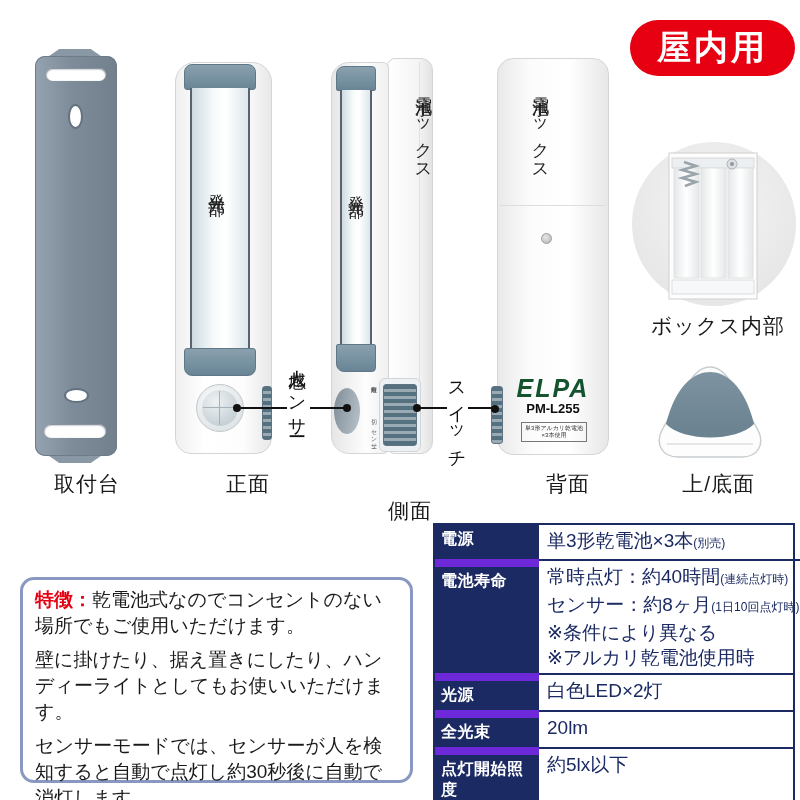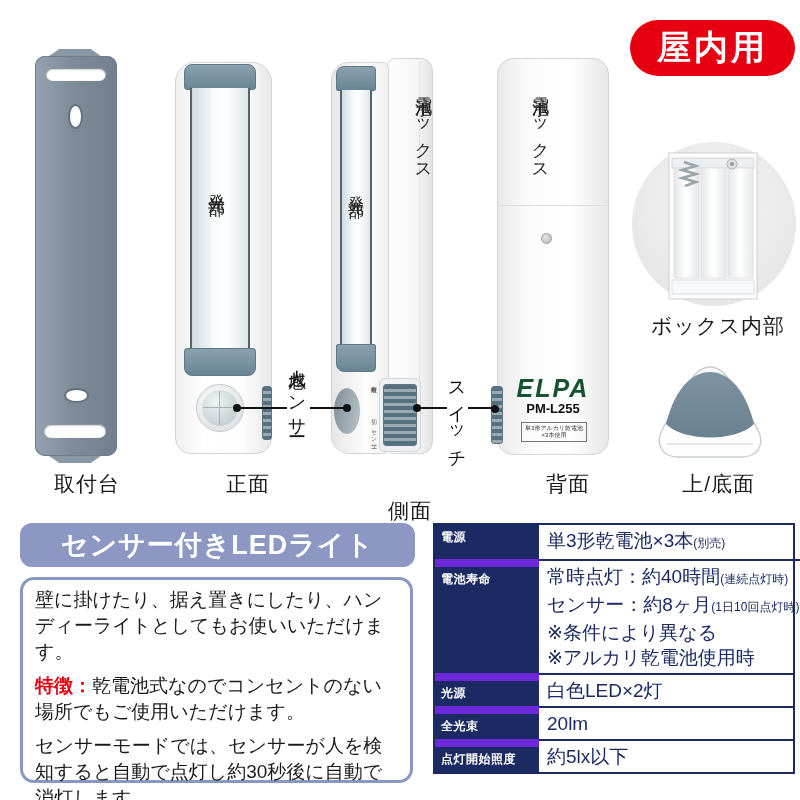--- a/index.html
+++ b/index.html
@@ -77,21 +77,21 @@
     border:3px solid #8898c0; border-radius:14px; background:#fff; box-sizing:border-box;
     padding:7px 12px; font-size:19px; line-height:26px; color:#1a1a1a; }
   .feature-box p { margin:0 0 8px 0; }
   .feature-label { color:#e60012; font-weight:bold; }
 
   
   .spec-table { position:absolute; left:433px; top:523px; width:362px;
     border:2px solid #1b2a63; background:#fff; box-sizing:border-box; }
   .spec-row { display:flex; }
   .spec-label { flex:0 0 104px; width:104px; background:#1b2a63; color:#fff; font-weight:bold;
-    font-size:12px; padding:4px 6px; box-sizing:border-box; letter-spacing:0.5px; }
+    font-size:16px; padding:4px 6px; box-sizing:border-box; letter-spacing:0.5px; }
   .spec-row + .spec-row .spec-label { border-top:8px solid #6d28d9; }
   .spec-value { flex:1; color:#1b2a63; font-size:19px; padding:3px 8px; box-sizing:border-box; }
   .spec-row + .spec-row .spec-value { border-top:2px solid #1b2a63; }
   .spec-line { line-height:25px; white-space:nowrap; }
   .spec-small { font-size:12px; }
 </style>
 </head>
 <body>
 
 <div class="canvas">
@@ -195,24 +195,23 @@
         <stop offset="0" stop-color="#7d93a1"></stop>
           <stop offset="1" stop-color="#6a8190"></stop>
       </linearGradient>
     </defs>
     <path d="M60,3 C69,3 76,9 83,22 L108,66 C115,80 108,93 92,93 L28,93 C12,93 5,80 12,66 L37,22 C44,9 51,3 60,3 Z" fill="#fdfdfd" stroke="#c8cdd0" stroke-width="1.5"></path>
     <path d="M17,80 L103,80" stroke="#dcdcdc" stroke-width="1.5"></path>
     <path d="M16,60 C26,20 45,8 60,8 C75,8 94,20 104,60 C86,78 34,78 16,60 Z" fill="url(#domeg)"></path>
   </svg>
   <div class="caption" style="left:655px;top:470px;width:100px;">上/底面</div>
 
-  <div class="title-badge">センサー付きLEDライト</div>
   <div class="feature-box">
+    <p><span class="feature-label">特徴：</span><span>乾電池式なのでコンセントのない場所でもご使用いただけます。</span></p>
     <p>壁に掛けたり、据え置きにしたり、ハンディーライトとしてもお使いいただけます。</p>
-    <p><span class="feature-label">特徴：</span><span>乾電池式なのでコンセントのない場所でもご使用いただけます。</span></p>
     <p>センサーモードでは、センサーが人を検知すると自動で点灯し約30秒後に自動で消灯します。</p>
   </div>
 
   <div class="spec-table">
       <div class="spec-row">
         <div class="spec-label">電源</div>
         <div class="spec-value">
           <div class="spec-line"><span>単3形乾電池×3本</span><span class="spec-small">(別売)</span></div>
         </div>
       </div>

